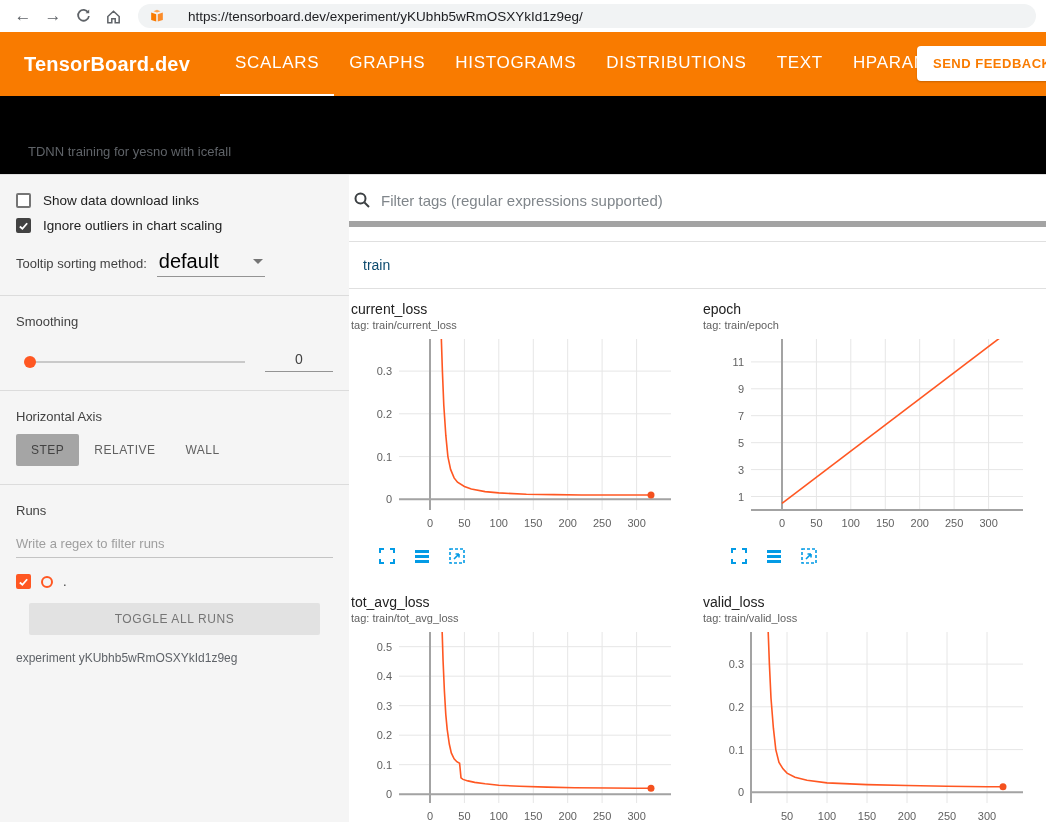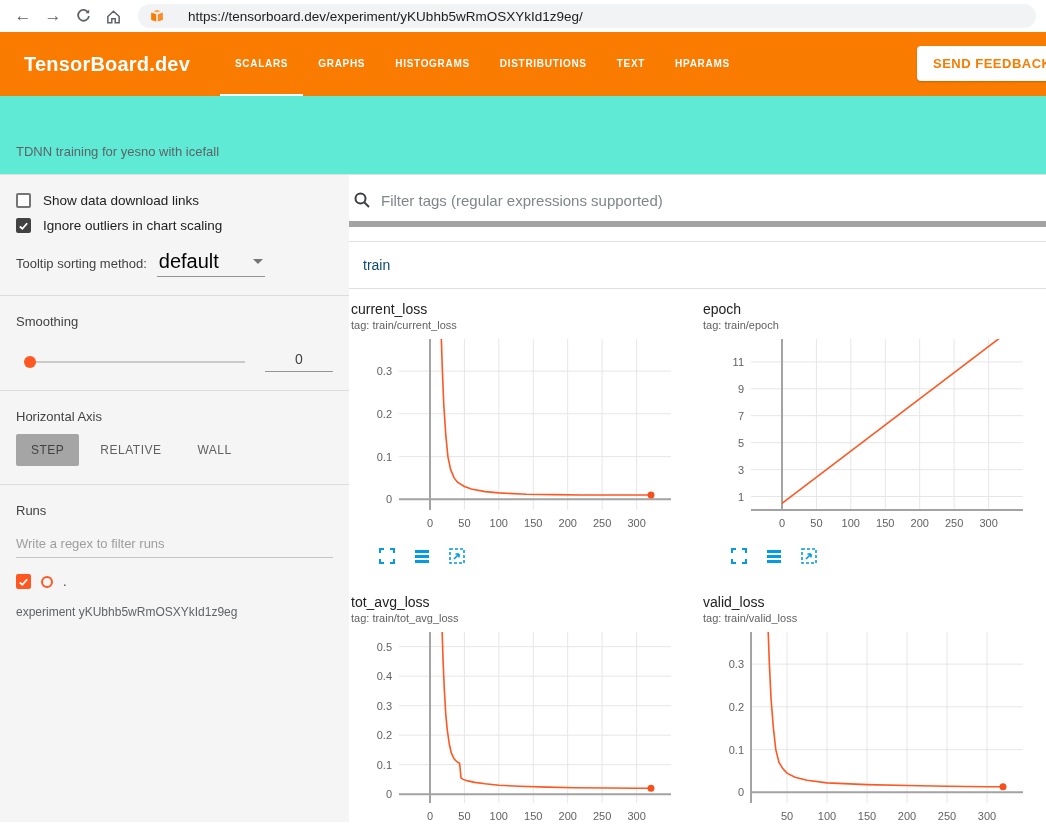--- a/index.html
+++ b/index.html
@@ -9,25 +9,25 @@
   
   .browser-bar{height:32px;background:#fff;display:flex;align-items:center;padding:0 10px;gap:4px}
   .nav-ico{width:26px;height:24px;display:flex;align-items:center;justify-content:center;color:#5f6368;font-size:17px;background:none;border:none;cursor:pointer}
   .url-pill{flex:1;height:24px;background:#f1f3f4;border-radius:13px;display:flex;align-items:center;padding:0 12px;gap:24px;margin-left:8px}
   .url-text{font-size:13.5px;color:#202124;white-space:nowrap}
 
   
   .tb-header{height:64px;background:#f97b00;display:flex;align-items:center;padding:0 24px;position:relative}
   .brand{color:#fff;font-size:20px;font-weight:700;letter-spacing:.2px}
   .tabs{display:flex;height:100%;margin-left:30px}
-  .tab{display:flex;align-items:center;padding:0 15px;color:#fff;font-size:10px;font-weight:700;letter-spacing:.7px;border:none;background:none;border-bottom:2px solid transparent;cursor:pointer;height:100%}
+  .tab{display:flex;align-items:center;padding:0 15px;color:#fff;font-size:17px;font-weight:400;letter-spacing:.7px;border:none;background:none;border-bottom:2px solid transparent;cursor:pointer;height:100%}
   .tab.active{border-bottom-color:#fff}
   .feedback-btn{position:absolute;left:917px;top:14px;background:#fff;color:#f97b00;font-size:13px;font-weight:700;letter-spacing:.5px;padding:10px 16px;border:none;border-radius:4px;white-space:nowrap;box-shadow:0 1px 2px rgba(0,0,0,.2);cursor:pointer}
 
-  .subheader{border-bottom:1px solid #e0e0e0;padding:48px 16px 15px;background:#5eead4}
+  .subheader{border-bottom:1px solid #e0e0e0;padding:48px 28px 15px;background:#000000}
   .subheader-text{font-size:13px;color:#5f6368}
 
   .layout{display:flex;height:647px}
 
   
   .sidebar{width:349px;background:#f5f5f5;padding:18px 16px 0;flex-shrink:0;font-size:13px;color:#424242}
   .cb-row{display:flex;align-items:center;gap:12px;margin-bottom:10px;cursor:pointer}
   .cb{width:15px;height:15px;border:2px solid #757575;border-radius:2px;background:#fff;display:inline-flex;align-items:center;justify-content:center;flex-shrink:0}
   .cb.checked{background:#424242;border-color:#424242}
   .cb.run{background:#ff5722;border-color:#ff5722}
@@ -35,21 +35,21 @@
   .tooltip-row{display:flex;align-items:baseline;gap:10px;margin-top:16px}
   .dd{display:inline-flex;align-items:center;justify-content:space-between;border-bottom:1px solid #949494;min-width:108px;padding:1px 2px 3px;cursor:pointer}
   .dd-value{font-size:20px;color:#000000}
   .caret{width:0;height:0;border-left:5px solid transparent;border-right:5px solid transparent;border-top:5px solid #757575;margin-left:10px}
   .sb-divider{height:1px;background:#dcdcdc;margin:18px -16px}
   .sb-label{font-size:13px;color:#424242}
   .slider-row{display:flex;align-items:center;margin-top:22px}
   .slider{position:relative;flex:1;height:2px;background:#c9c9c9;margin:0 6px 0 10px;cursor:pointer}
   .slider-thumb{position:absolute;left:-2px;top:-5px;width:12px;height:12px;border-radius:50%;background:#ff5722}
   .slider-value{width:68px;text-align:center;border-bottom:1px solid #949494;font-size:14px;color:#424242;margin-left:14px;padding-bottom:4px;cursor:text}
-  .axis-btns{display:flex;gap:6px;margin-top:10px}
+  .axis-btns{display:flex;margin-top:10px}
   .axis-btn{font-size:12px;font-weight:500;letter-spacing:.5px;color:#616161;padding:9px 15px;background:transparent;border:none;border-radius:2px;cursor:pointer}
   .axis-btn.active{background:#a5a5a5;color:#424242}
   .runs-input{display:block;width:100%;border:none;outline:none;background:transparent;border-bottom:1px solid #c4c4c4;font-size:13px;color:#212121;padding:4px 0 6px;margin-top:14px}
   .runs-input::placeholder{color:#9e9e9e}
   .run-row{display:flex;align-items:center;gap:10px;margin-top:16px;cursor:pointer}
   .run-swatch{width:12px;height:12px;border-radius:50%;border:2px solid #ff5722;flex-shrink:0}
   .run-name{font-size:13px;color:#424242}
   .toggle-all{display:block;width:calc(100% - 26px);margin:14px auto 0;background:#e2e2e2;border:none;color:#757575;font-size:12px;font-weight:500;letter-spacing:.6px;padding:9px 0;border-radius:2px;cursor:pointer}
   .exp-label{font-size:12px;color:#5f6368;margin-top:16px}
 
@@ -170,20 +170,21 @@
     <label class="run-row">
       <span class="cb run">
         <svg width="12" height="12" viewBox="0 0 12 12">
             <polyline points="2,6.5 4.8,9 10,3" fill="none" stroke="#fff" stroke-width="2"></polyline>
           </svg>
       </span>
       <span class="run-swatch"></span>
       <span class="run-name">.</span>
     </label>
 
+    <button class="toggle-all">TOGGLE ALL RUNS</button>
 
     <div class="exp-label">experiment yKUbhb5wRmOSXYkId1z9eg</div>
   </aside>
 
   <main class="main">
     <div class="filter-row">
       <span style="display:flex">
         <svg width="18" height="18" viewBox="0 0 18 18">
             <circle cx="7.5" cy="7.5" r="5" fill="none" stroke="#3c4043" stroke-width="2"></circle>
             <line x1="11.5" y1="11.5" x2="16" y2="16" stroke="#3c4043" stroke-width="2"></line>

